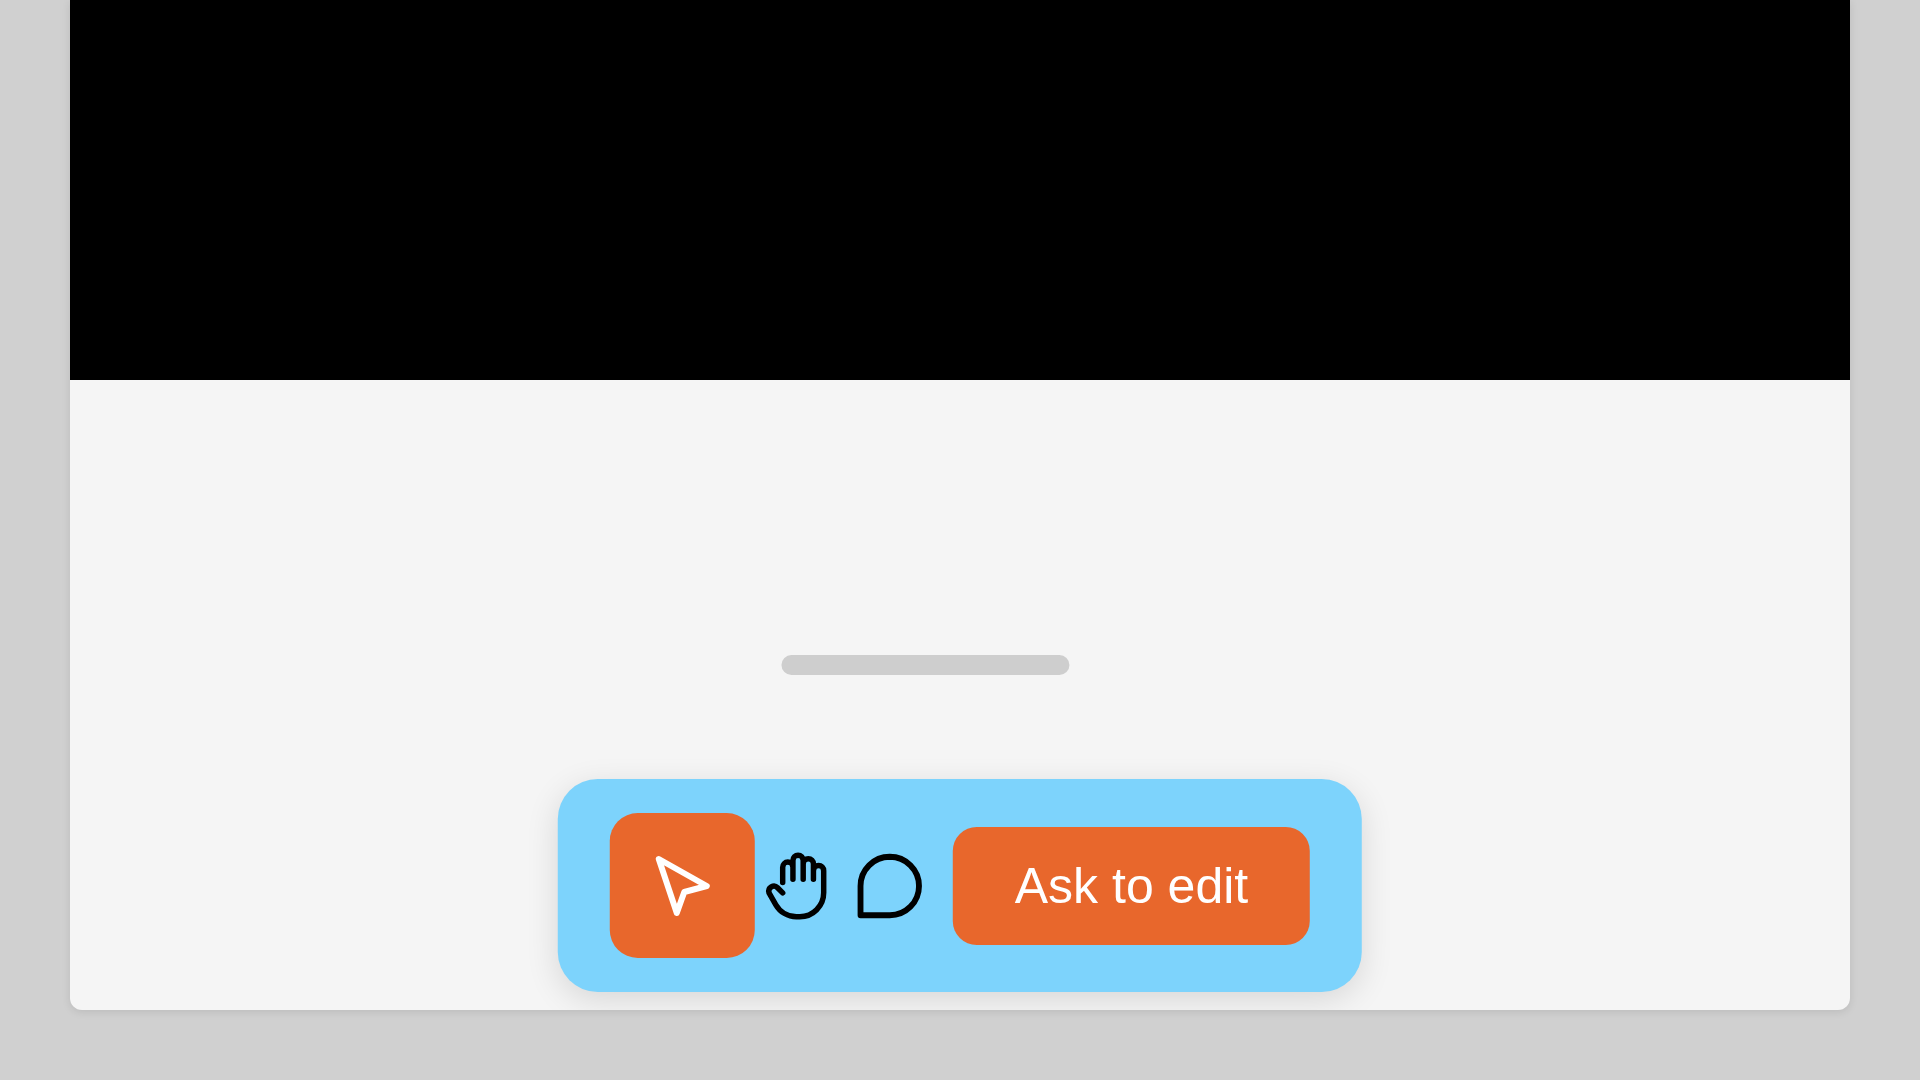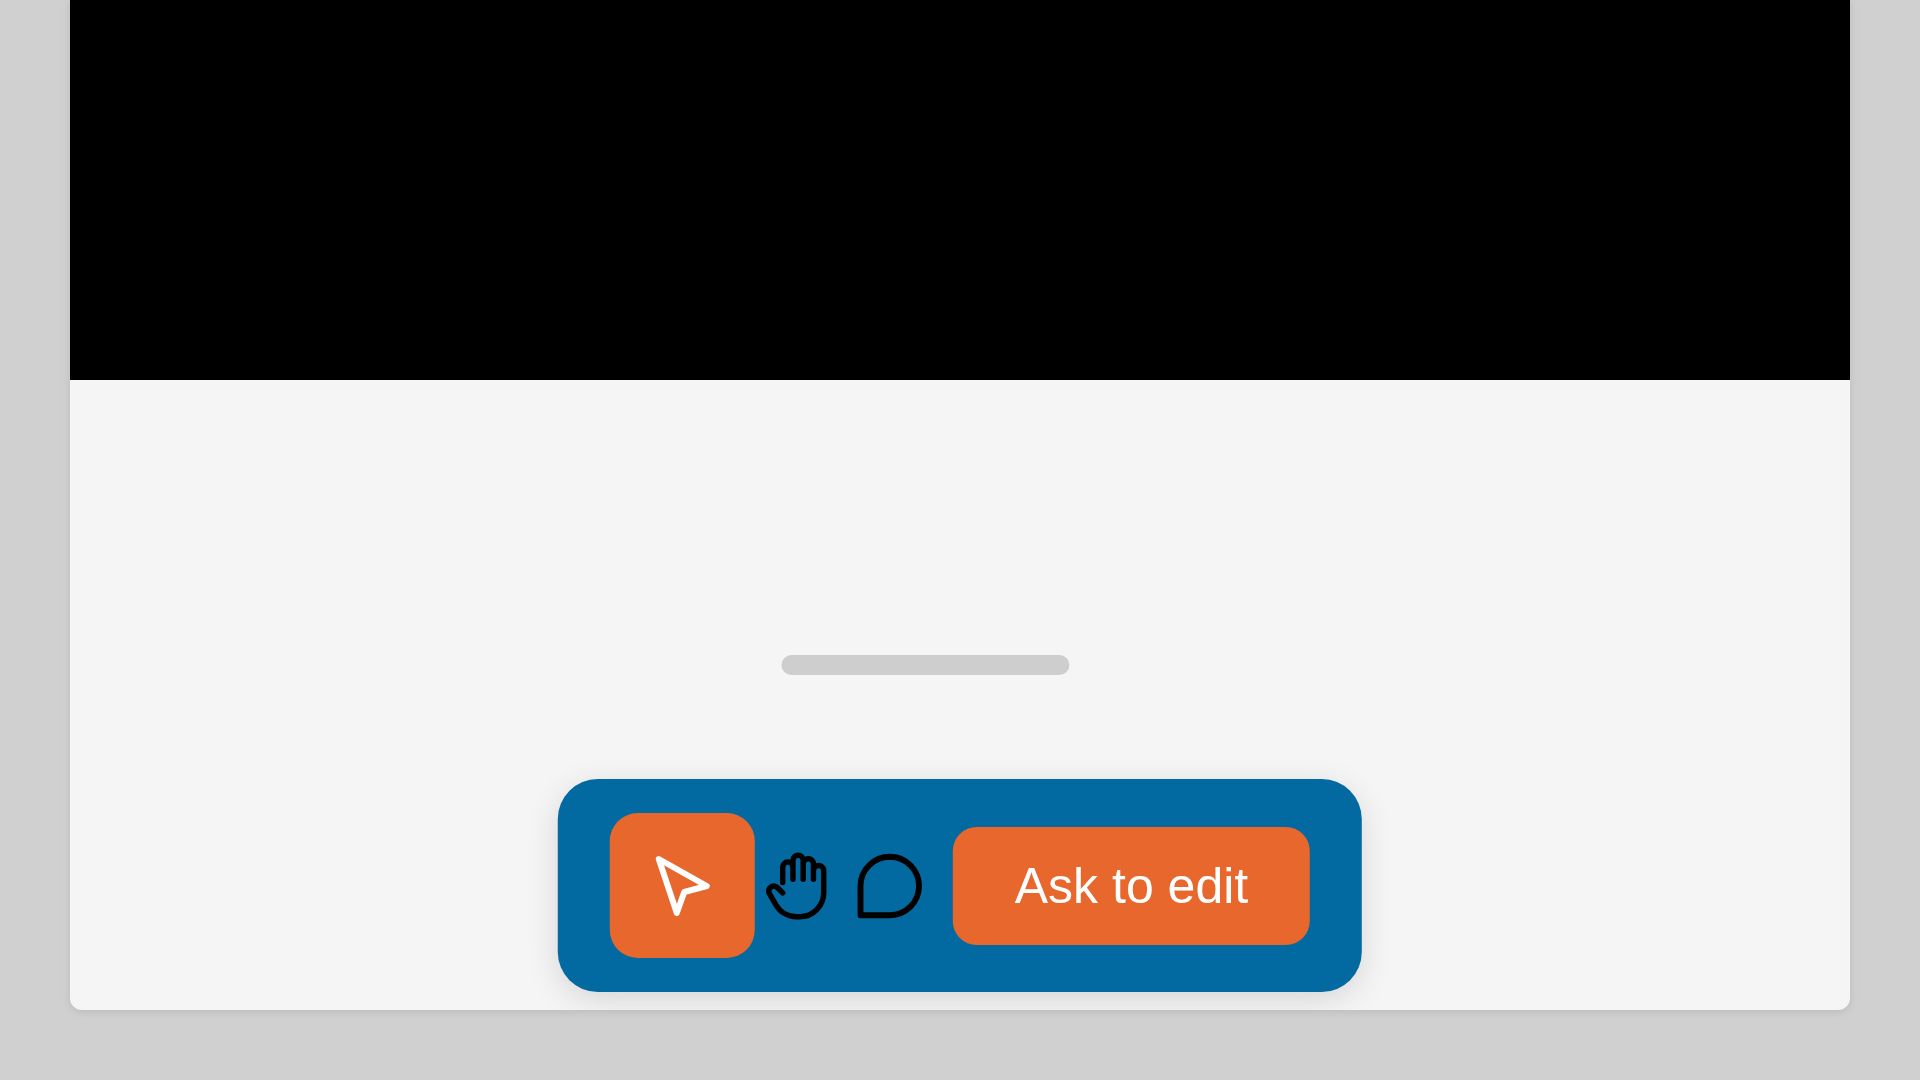--- a/index.html
+++ b/index.html
@@ -47,21 +47,21 @@
       height: 20px;
       background: #cecece;
       border-radius: 10px;
     }
 
     .toolbar {
       position: absolute;
       left: 50%;
       transform: translateX(-50%);
       bottom: 18px;
-      background: #0369a1;
+      background: #7dd3fc;
       border-radius: 40px;
       padding: 34px 52px;
       display: flex;
       align-items: center;
       box-shadow: 0 8px 32px rgba(0,0,0,0.12);
     }
 
     .tool-button {
       width: 145px;
       height: 145px;

